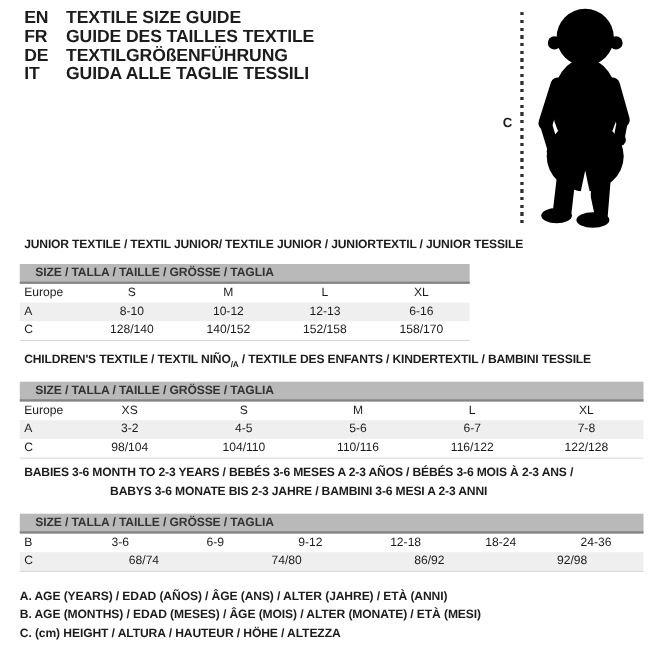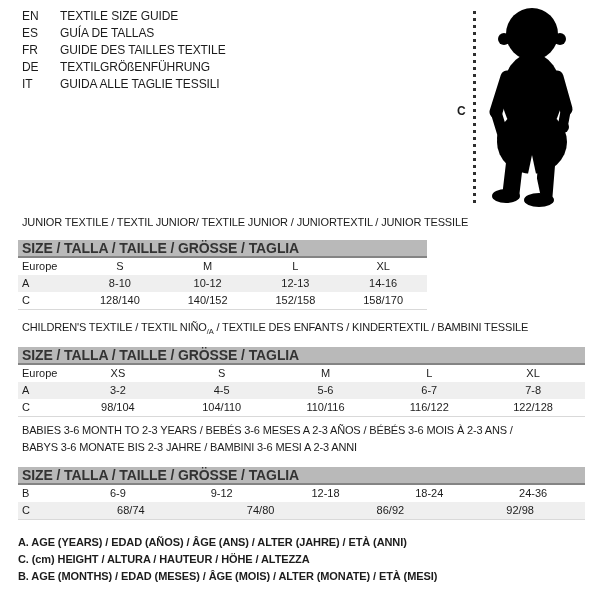--- a/index.html
+++ b/index.html
@@ -3,61 +3,57 @@
 <meta charset="utf-8">
 <style>
   html,body{margin:0;padding:0;background:#ffffff;}
   .canvas{
     position:relative;width:600px;height:600px;background:#ffffff;overflow:hidden;
     font-family:"Liberation Sans",sans-serif;color:#1c1c1c;
     -webkit-font-smoothing:antialiased;
   }
   
   .lang-list{position:absolute;left:22px;top:8px;}
-  .lang-row{display:flex;line-height:17px;font-size:12px;font-weight:400;letter-spacing:-0.1px;}
+  .lang-row{display:flex;line-height:17px;font-size:16px;font-weight:700;letter-spacing:-0.1px;}
   .lang-code{width:38px;flex:0 0 38px;}
   
   .measure-c{position:absolute;left:457px;top:104px;font-size:12px;font-weight:700;}
   .dash-line{
     position:absolute;left:473px;top:11px;width:3px;height:196px;
     background:repeating-linear-gradient(to bottom,#2e2e2e 0 3px,transparent 3px 7px);
   }
   .baby{position:absolute;left:483px;top:6px;width:97px;height:202px;}
   
-  .sec-title{position:absolute;left:22px;font-size:11px;font-weight:400;letter-spacing:-0.15px;line-height:17px;white-space:nowrap;}
+  .sec-title{position:absolute;left:22px;font-size:11px;font-weight:700;letter-spacing:-0.15px;line-height:17px;white-space:nowrap;text-align:center;}
   .sec-title sub{font-size:7.5px;}
   
   .size-table{position:absolute;left:18px;}
   .bar{
     height:16px;line-height:16px;background:#b9b9b9;border-bottom:2px solid #848484;
-    font-size:14px;font-weight:700;color:#333333;padding-left:4px;letter-spacing:-0.1px;
+    font-size:11px;font-weight:700;color:#333333;padding-left:14px;letter-spacing:-0.1px;
   }
   .trow{display:flex;height:17px;line-height:17px;font-size:11px;}
   .trow.alt{background:#efefef;}
   .lbl{padding-left:4px;text-align:left;}
   .t1 .lbl{flex:0 0 54px;}
   .t2 .lbl,.t3 .lbl{flex:0 0 44px;}
   .cell{flex:1;text-align:center;}
   .tbl-bottom{border-bottom:1px solid #d9d9d9;}
   
   .footnotes{position:absolute;left:18px;top:534px;font-size:11px;font-weight:700;line-height:17px;letter-spacing:-0.1px;}
 </style>
 </head>
 <body>
 
 <div class="canvas">
 
   <div class="lang-list">
     <div class="lang-row">
       <span class="lang-code">EN</span>
       <span>TEXTILE SIZE GUIDE</span>
-    </div>
-    <div class="lang-row">
-      <span class="lang-code">ES</span>
-      <span>GUÍA DE TALLAS</span>
     </div>
     <div class="lang-row">
       <span class="lang-code">FR</span>
       <span>GUIDE DES TAILLES TEXTILE</span>
     </div>
     <div class="lang-row">
       <span class="lang-code">DE</span>
       <span>TEXTILGRÖßENFÜHRUNG</span>
     </div>
     <div class="lang-row">
@@ -101,21 +97,21 @@
       <span class="cell">S</span>
       <span class="cell">M</span>
       <span class="cell">L</span>
       <span class="cell">XL</span>
     </div>
     <div class="trow alt">
       <span class="lbl">A</span>
       <span class="cell">8-10</span>
       <span class="cell">10-12</span>
       <span class="cell">12-13</span>
-      <span class="cell">14-16</span>
+      <span class="cell">6-16</span>
     </div>
     <div class="trow tbl-bottom">
       <span class="lbl">C</span>
       <span class="cell">128/140</span>
       <span class="cell">140/152</span>
       <span class="cell">152/158</span>
       <span class="cell">158/170</span>
     </div>
   </div>
 
@@ -151,34 +147,35 @@
   </div>
 
   <div class="sec-title" style="top:422px;">
     <div>BABIES 3-6 MONTH TO 2-3 YEARS / BEBÉS 3-6 MESES A 2-3 AÑOS / BÉBÉS 3-6 MOIS À 2-3 ANS /</div>
     <div>BABYS 3-6 MONATE BIS 2-3 JAHRE / BAMBINI 3-6 MESI A 2-3 ANNI</div>
   </div>
   <div class="size-table t3" style="top:467px;width:567px;">
     <div class="bar">SIZE / TALLA / TAILLE / GRÖSSE / TAGLIA</div>
     <div class="trow">
       <span class="lbl">B</span>
+      <span class="cell">3-6</span>
       <span class="cell">6-9</span>
       <span class="cell">9-12</span>
       <span class="cell">12-18</span>
       <span class="cell">18-24</span>
       <span class="cell">24-36</span>
     </div>
     <div class="trow alt tbl-bottom">
       <span class="lbl">C</span>
       <span class="cell">68/74</span>
       <span class="cell">74/80</span>
       <span class="cell">86/92</span>
       <span class="cell">92/98</span>
     </div>
   </div>
 
   <div class="footnotes">
     <div>A. AGE (YEARS) / EDAD (AÑOS) / ÂGE (ANS) / ALTER (JAHRE) / ETÀ (ANNI)</div>
+    <div>B. AGE (MONTHS) / EDAD (MESES) / ÂGE (MOIS) / ALTER (MONATE) / ETÀ (MESI)</div>
     <div>C. (cm) HEIGHT / ALTURA / HAUTEUR / HÖHE / ALTEZZA</div>
-    <div>B. AGE (MONTHS) / EDAD (MESES) / ÂGE (MOIS) / ALTER (MONATE) / ETÀ (MESI)</div>
   </div>
 
 </div>
 
 </body></html>

